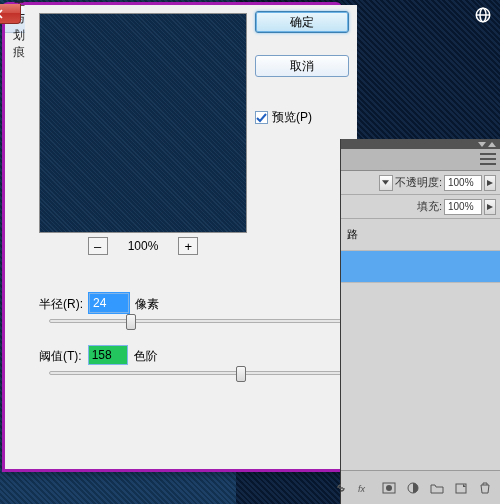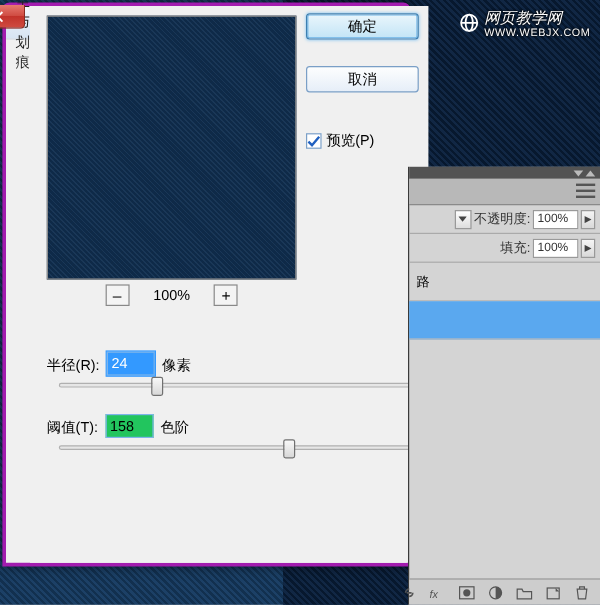--- a/index.html
+++ b/index.html
@@ -195,44 +195,40 @@
   .mini-arrow svg { width: 6px; height: 6px; }
 
   .layer-item {
     height: 32px; display: flex; align-items: center;
     border-bottom: 1px solid #bbb; padding-left: 6px;
     font-size: 11px;
   }
   .layer-item.selected { background: #5aa8ef; }
   .layers-footer {
     position: absolute; bottom: 0; left: 0; right: 0;
-    height: 22px; background: #cdcdcd;
+    height: 34px; background: #cdcdcd;
     border-top: 1px solid #9a9a9a;
     display: flex; align-items: center; justify-content: flex-end;
     gap: 10px; padding: 0 8px;
   }
   .footer-icon { width: 14px; height: 14px; color: #555; display: flex; align-items: center; justify-content: center; }
   .footer-icon svg { width: 14px; height: 14px; }
 </style>
 </head>
 <body>
 
 <div class="denim-bg"></div>
 <div class="denim-dark"></div>
 
 <div class="watermark">
   <svg viewBox="0 0 24 24">
       <circle cx="12" cy="12" r="9" fill="none" stroke="#fff" stroke-width="2"></circle>
       <ellipse cx="12" cy="12" rx="4" ry="9" fill="none" stroke="#fff" stroke-width="2"></ellipse>
       <line x1="3" y1="12" x2="21" y2="12" stroke="#fff" stroke-width="2"></line>
     </svg>
-  <div>
-    <div>网页教学网</div>
-    <div class="url">WWW.WEBJX.COM</div>
-  </div>
 </div>
 
 <div class="dialog">
   <div class="titlebar">
     <span>蒙尘与划痕</span>
     <div class="close-btn">
       <svg viewBox="0 0 10 10">
           <line x1="1" y1="1" x2="9" y2="9" stroke="#fff" stroke-width="1.6"></line>
           <line x1="9" y1="1" x2="1" y2="9" stroke="#fff" stroke-width="1.6"></line>
         </svg>

